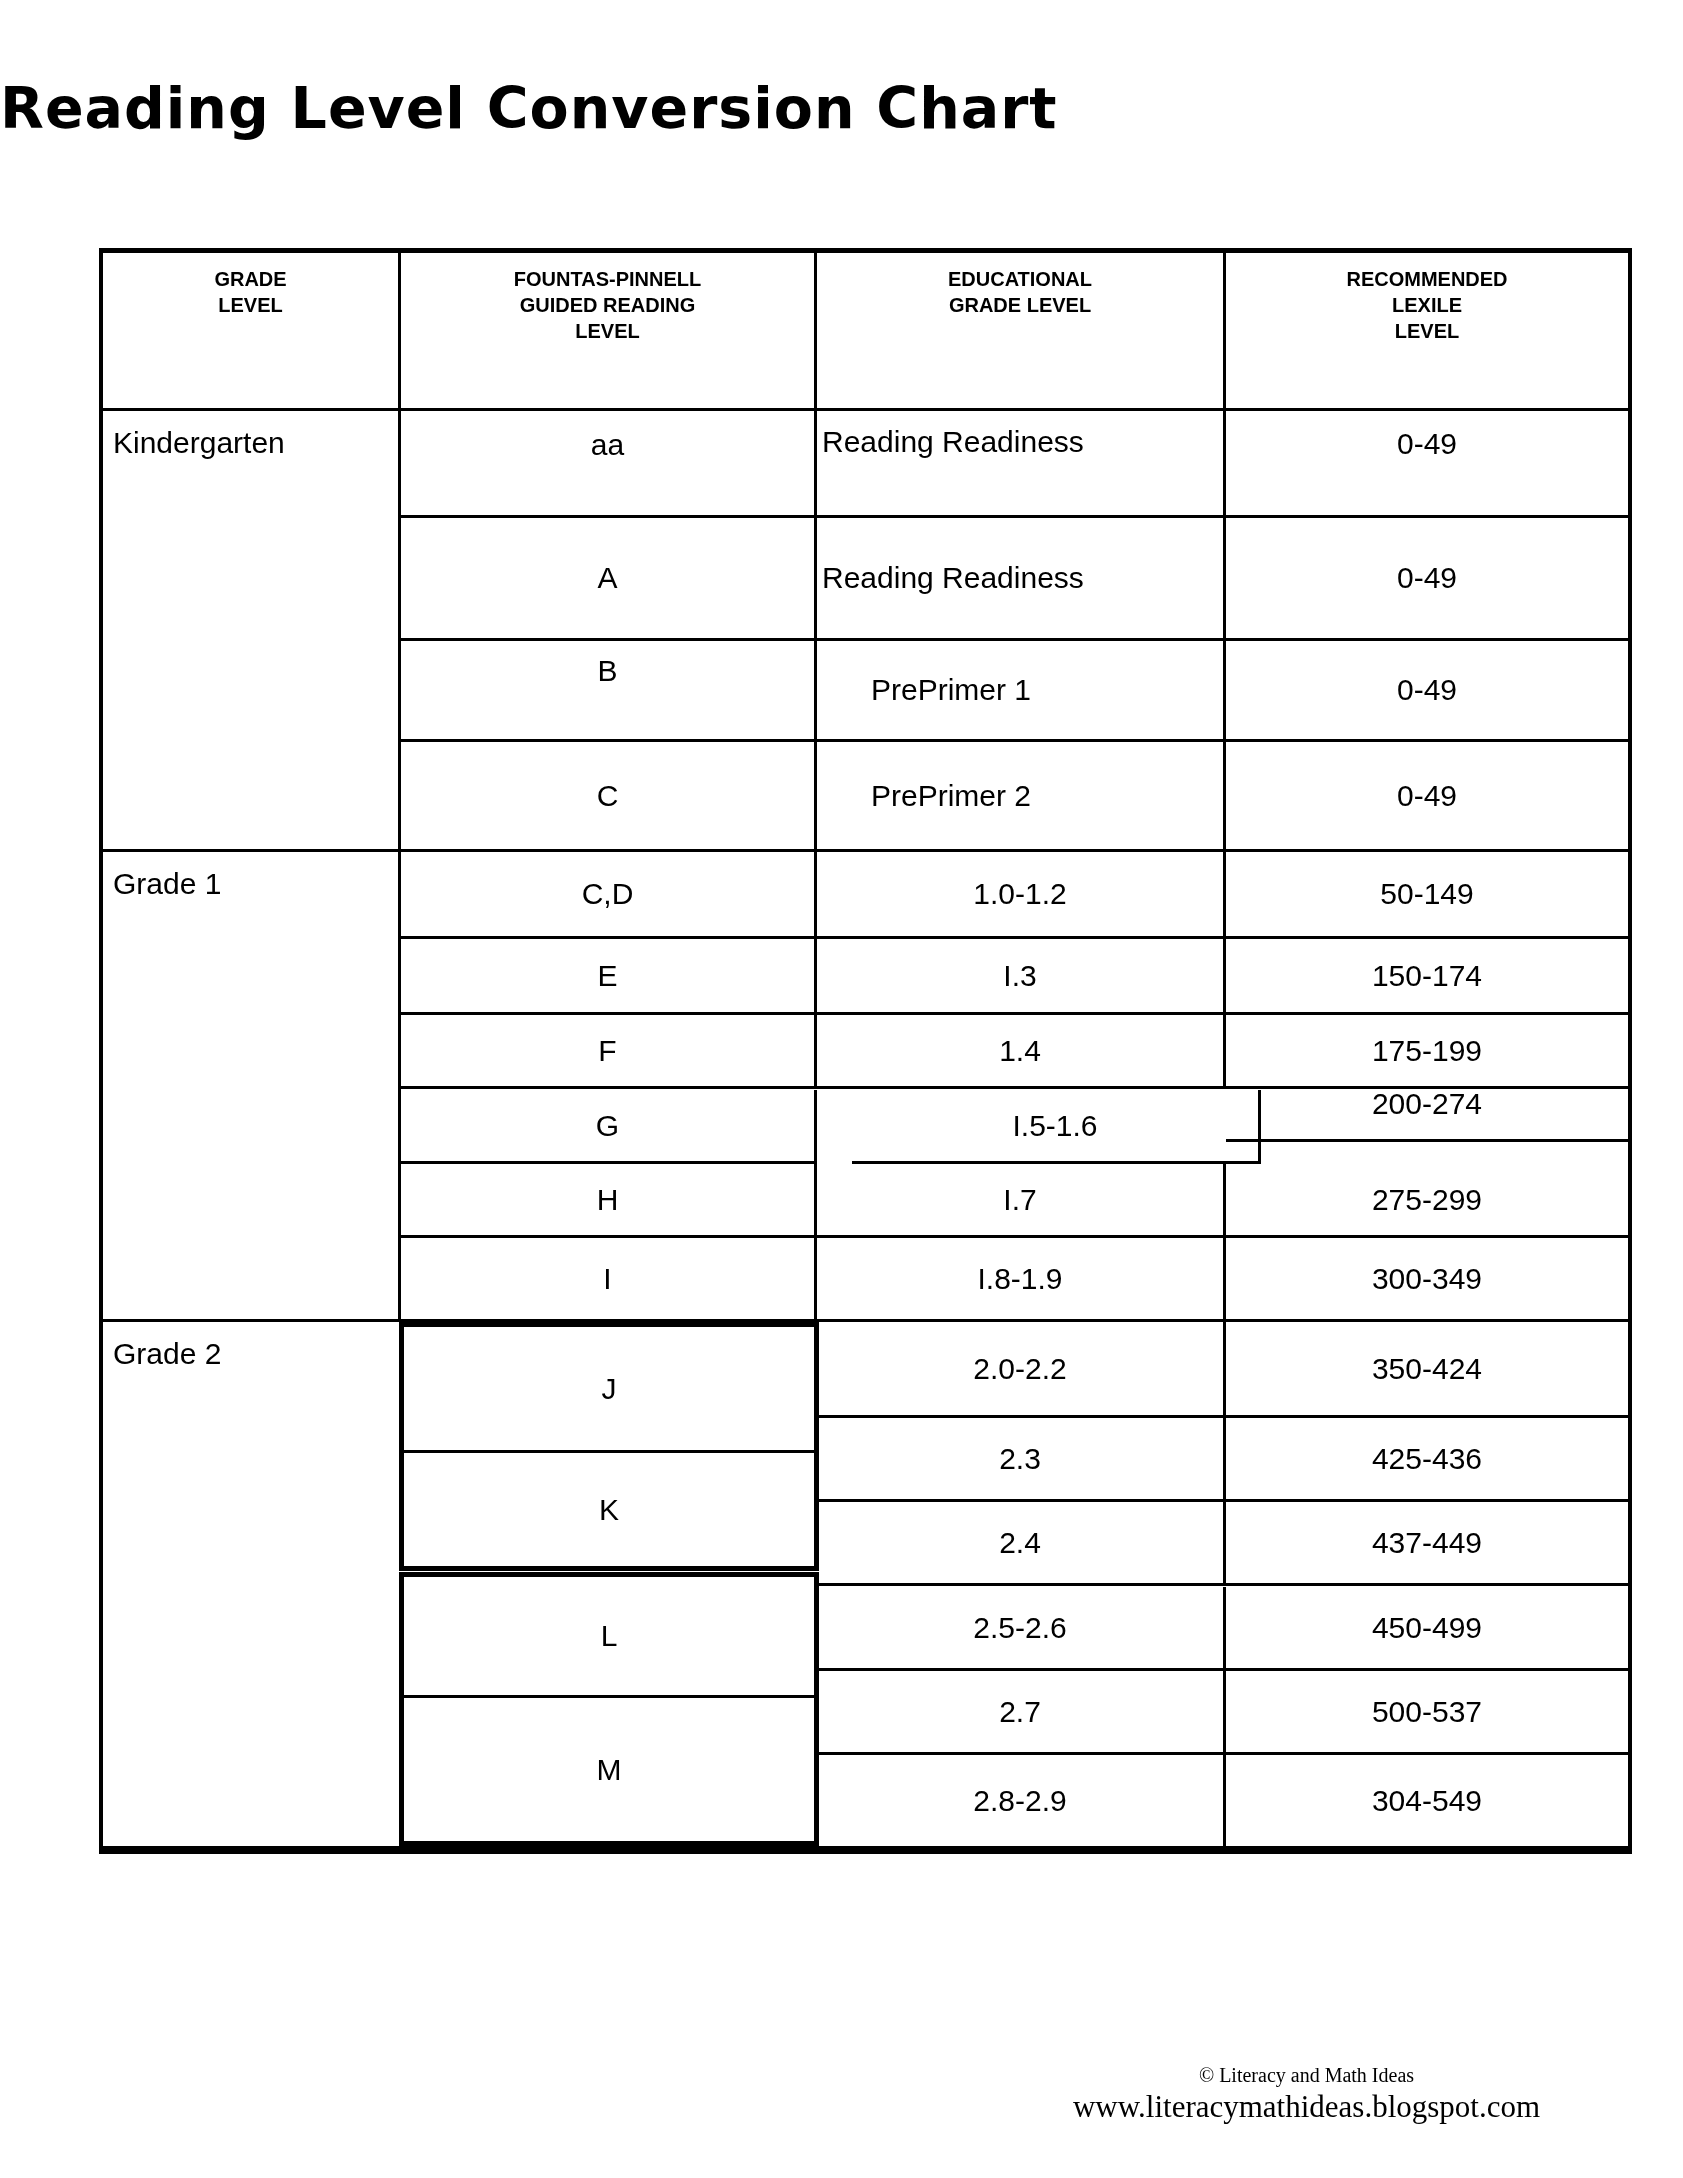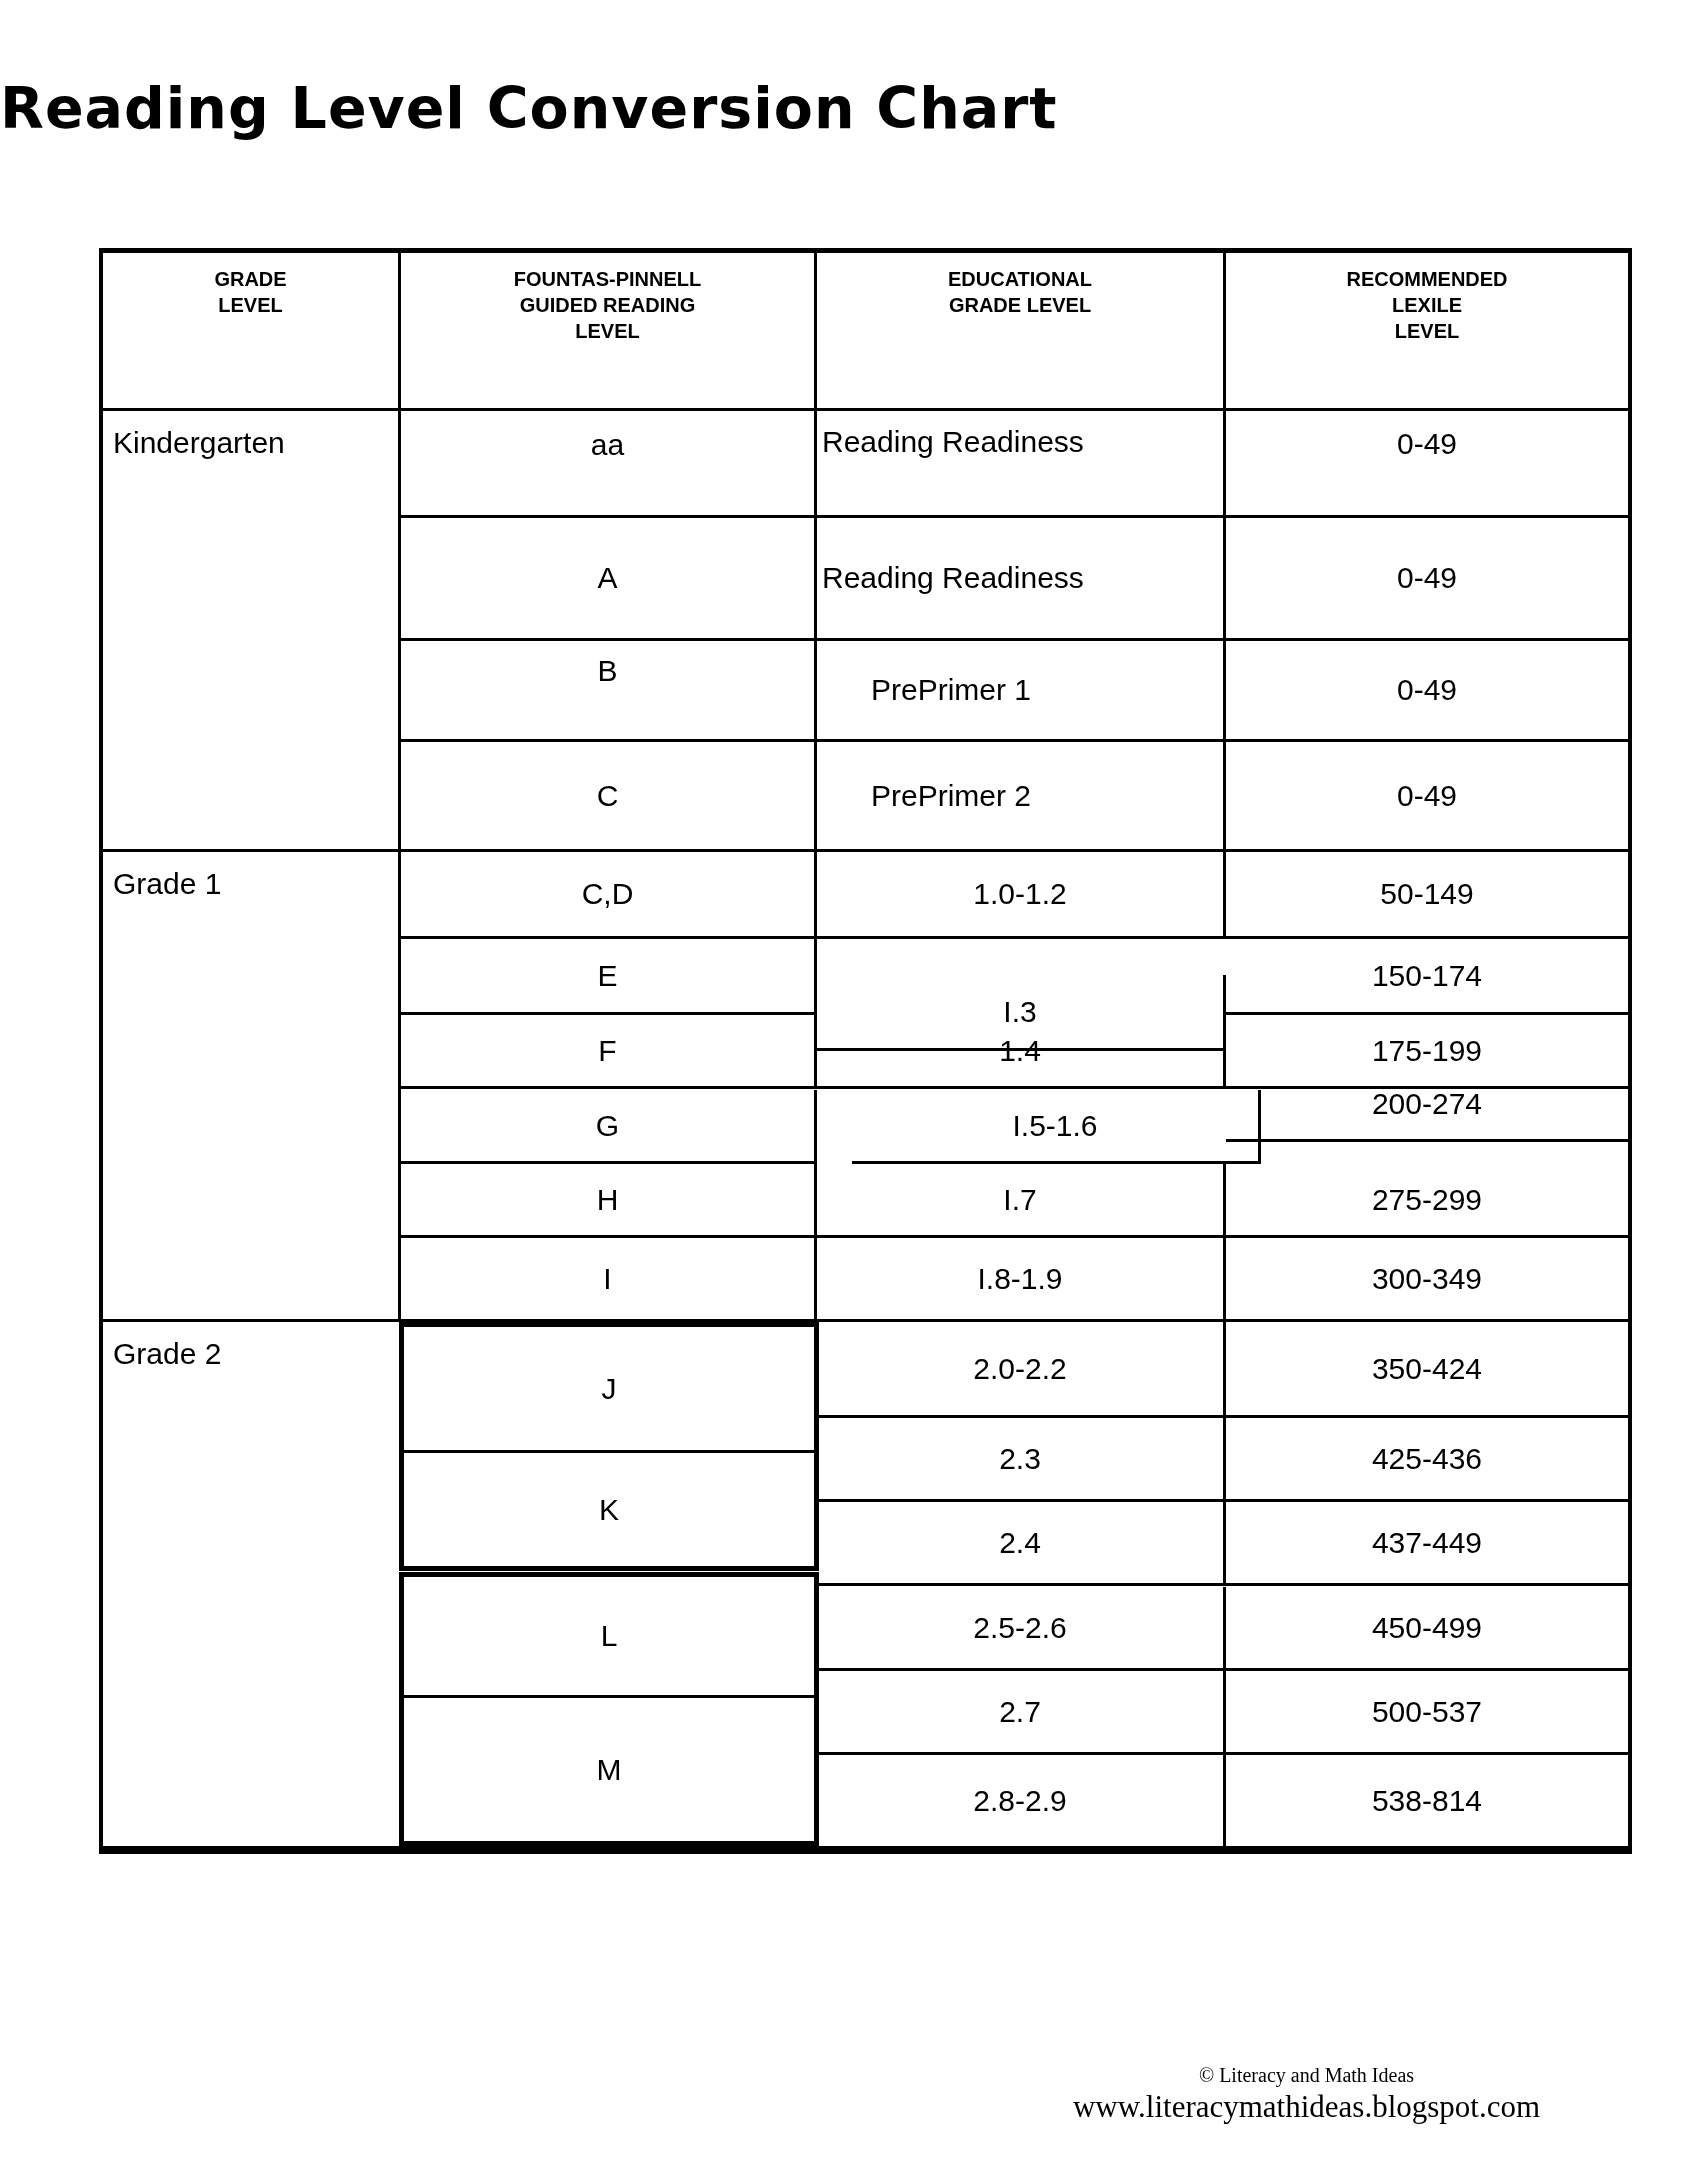--- a/index.html
+++ b/index.html
@@ -62,21 +62,21 @@
   <div class="cell br bb hl vc" style="left:714px;top:489px;width:409px;height:110px;padding-left:54px;">PrePrimer 2</div>
   <div class="cell bb hc vc" style="left:1123px;top:489px;width:402px;height:110px;">0-49</div>
 
   <div class="cell br bb hl vt gradelabel" style="left:0;top:599px;width:298px;height:470px;">Grade 1</div>
 
   <div class="cell br bb hc vc" style="left:298px;top:599px;width:416px;height:87px;">C,D</div>
   <div class="cell br bb hc vc" style="left:714px;top:599px;width:409px;height:87px;">1.0-1.2</div>
   <div class="cell bb hc vc" style="left:1123px;top:599px;width:402px;height:87px;">50-149</div>
 
   <div class="cell br bb hc vc" style="left:298px;top:686px;width:416px;height:76px;">E</div>
-  <div class="cell br bb hc vc" style="left:714px;top:686px;width:409px;height:76px;margin-top:36px;">I.3</div>
+  <div class="cell br bb hc vc" style="left:714px;top:686px;width:409px;height:76px;">I.3</div>
   <div class="cell bb hc vc" style="left:1123px;top:686px;width:402px;height:76px;">150-174</div>
 
   <div class="cell br bb hc vc" style="left:298px;top:762px;width:416px;height:74px;">F</div>
   <div class="cell br bb hc vc" style="left:714px;top:762px;width:409px;height:74px;">1.4</div>
   <div class="cell bb hc vc" style="left:1123px;top:762px;width:402px;height:74px;">175-199</div>
 
   <div class="cell br bb hc vc" style="left:298px;top:837px;width:416px;height:74px;">G</div>
   <div class="cell br bb hc vc" style="left:714px;top:837px;width:409px;height:74px;margin-left:35px;">I.5-1.6</div>
   <div class="cell bb hc vc" style="left:1123px;top:815px;width:402px;height:74px;">200-274</div>
 
@@ -108,21 +108,21 @@
   <div class="cell br bb hc vc" style="left:714px;top:1249px;width:409px;height:84px;">2.4</div>
   <div class="cell bb hc vc" style="left:1123px;top:1249px;width:402px;height:84px;">437-449</div>
 
   <div class="cell br bb hc vc" style="left:714px;top:1334px;width:409px;height:84px;">2.5-2.6</div>
   <div class="cell bb hc vc" style="left:1123px;top:1334px;width:402px;height:84px;">450-499</div>
 
   <div class="cell br bb hc vc" style="left:714px;top:1418px;width:409px;height:84px;">2.7</div>
   <div class="cell bb hc vc" style="left:1123px;top:1418px;width:402px;height:84px;">500-537</div>
 
   <div class="cell br hc vc" style="left:714px;top:1502px;width:409px;height:91px;">2.8-2.9</div>
-  <div class="cell hc vc" style="left:1123px;top:1502px;width:402px;height:91px;">538-814</div>
+  <div class="cell hc vc" style="left:1123px;top:1502px;width:402px;height:91px;">304-549</div>
 
 </div>
 
 <div class="footer">
   <div class="l1">© Literacy and Math Ideas</div>
   <div class="l2">www.literacymathideas.blogspot.com</div>
 </div>
 
 
 </body></html>

